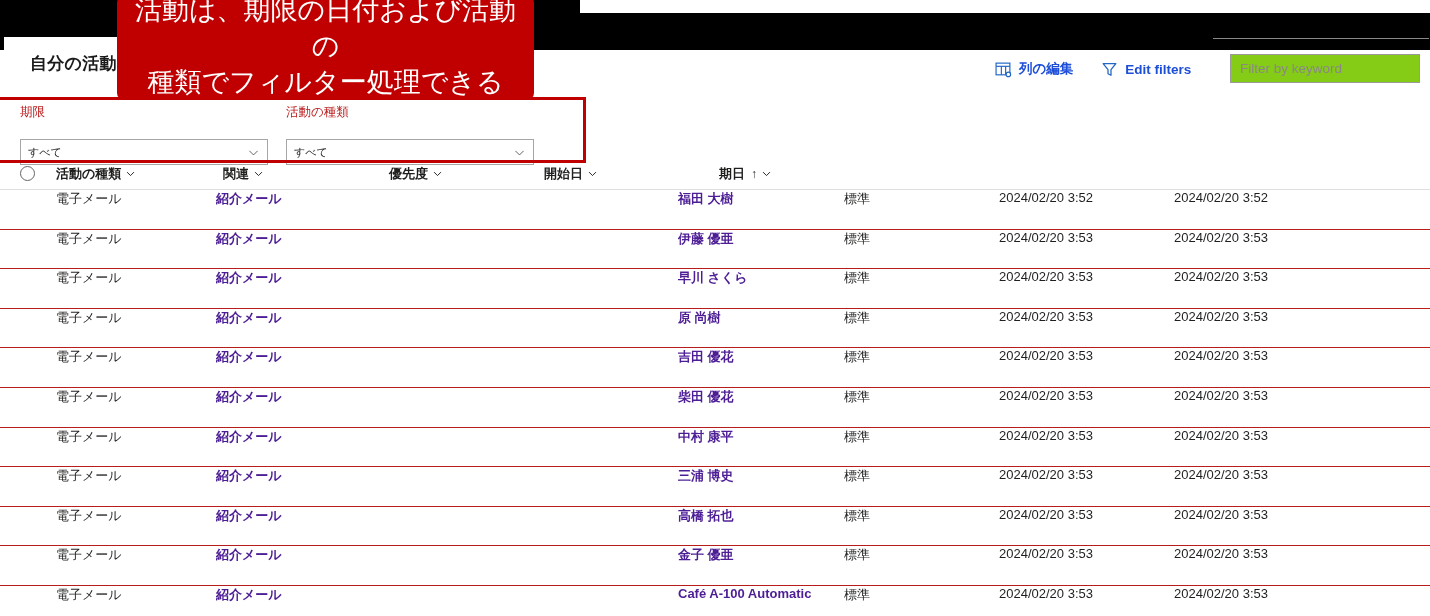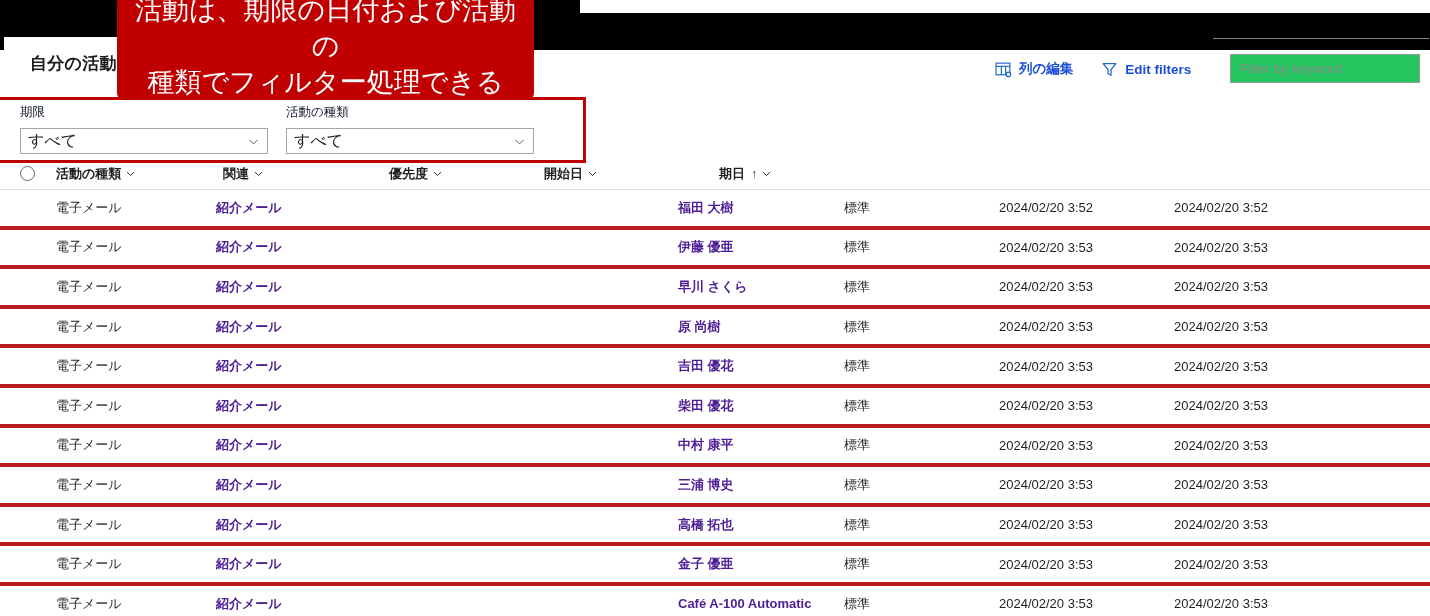--- a/index.html
+++ b/index.html
@@ -25,42 +25,42 @@
   }
 
   .cmdbar { position:absolute; left:995px; top:56px; height:26px; display:flex; align-items:center; }
   .cmd-btn { display:flex; align-items:center; gap:7px; cursor:pointer; margin-right:28px; }
   .cmd-btn .lbl { font-size:13.5px; font-weight:bold; color:#1d4ed8; white-space:nowrap; }
   .cmd-icon { width:17px; height:17px; display:block; }
 
   .searchline { position:absolute; left:1213px; top:38px; width:216px; height:1px; background:#8a8886; }
   .searchbox {
     position:absolute; left:1230px; top:54px; width:190px; height:29px;
-    border:1px solid #9a9a9a; background:#22c55e;
+    border:1px solid #9a9a9a; background:#84cc16;
   }
   .searchbox input {
     width:100%; height:100%; border:0; outline:0; background:transparent;
     padding:0 9px; font-size:13.5px; color:#323130;
     font-family:"Liberation Sans","DejaVu Sans",sans-serif;
   }
   .searchbox input::placeholder { color:#8a8886; }
 
   
   .filter-strip { position:absolute; left:0px; top:97px; width:586px; height:66px; }
   .filter-outline {
     position:absolute; left:0px; top:97px; width:586px; height:66px;
     border:3px solid #c00000; border-left:0; pointer-events:none;
   }
   .filter-group { position:absolute; }
-  .filter-label { font-size:12.5px; color:#0f172a; margin-bottom:7px; white-space:nowrap; }
+  .filter-label { font-size:12.5px; color:#b91c1c; margin-bottom:18px; white-space:nowrap; }
   .filter-select {
     width:248px; height:26px; border:1px solid #a6a6a6; background:#fff;
     display:flex; align-items:center; padding:0 7px; cursor:pointer;
   }
-  .filter-select .val { font-size:16px; color:#201f1e; flex:1; white-space:nowrap; }
+  .filter-select .val { font-size:11px; color:#201f1e; flex:1; white-space:nowrap; }
   .chev { width:13px; height:13px; flex:0 0 auto; }
 
   
   .callout {
     position:absolute; left:117px; top:-4px; width:417px; height:104px;
     background:#c00000; border-radius:7px;
     display:flex; align-items:center; justify-content:center;
     padding:6px 14px 10px 14px;
   }
   .callout span {
@@ -81,22 +81,22 @@
   }
   .hchev { width:11px; height:11px; flex:0 0 auto; }
   .sortarrow { font-size:12px; font-weight:bold; color:#201f1e; margin-left:2px; }
 
   .selcircle {
     width:15px; height:15px; border:1px solid #656565; border-radius:50%;
     background:#fff; cursor:pointer;
   }
 
   .grid-row {
-    display:flex; align-items:center; height:39.6px;
-    border-bottom:4px solid #b91c1c;
+    display:flex; align-items:flex-start; height:39.6px;
+    border-bottom:1px solid #b91c1c;
   }
   .grid-row .cell { font-size:13px; color:#201f1e; white-space:nowrap; overflow:hidden; }
   .cell.link { color:#4c1d95; cursor:pointer;font-weight:bold; }
 
   
   .c-sel  { width:56px; flex:0 0 56px; display:flex; align-items:center; padding-left:20px; }
   .c-type { width:160px; flex:0 0 160px; padding-left:55px; }
   .c-subj { width:455px; flex:0 0 455px; padding-left:0px; }
   .c-rel  { width:166px; flex:0 0 166px;margin-left:7px; }
   .c-prio { width:135px; flex:0 0 135px; }

